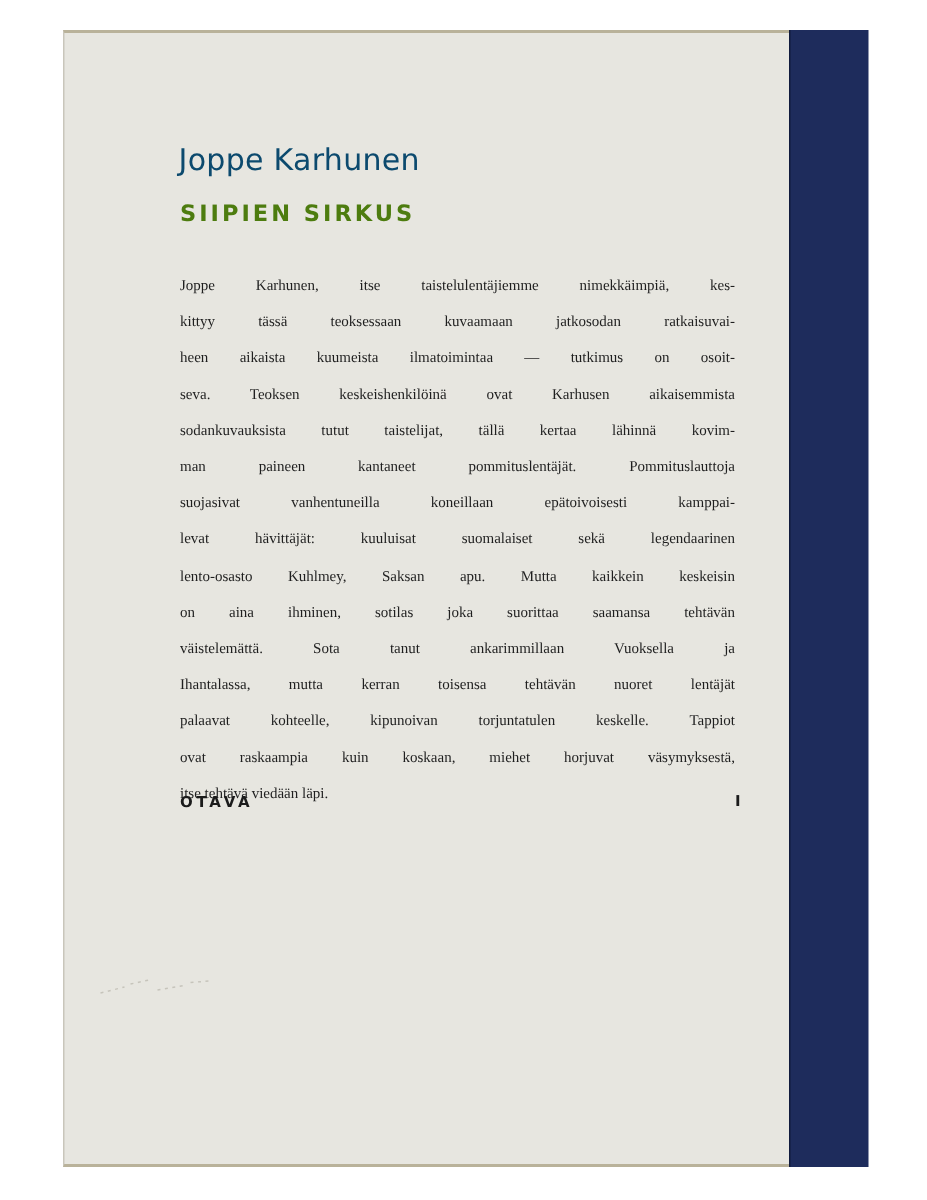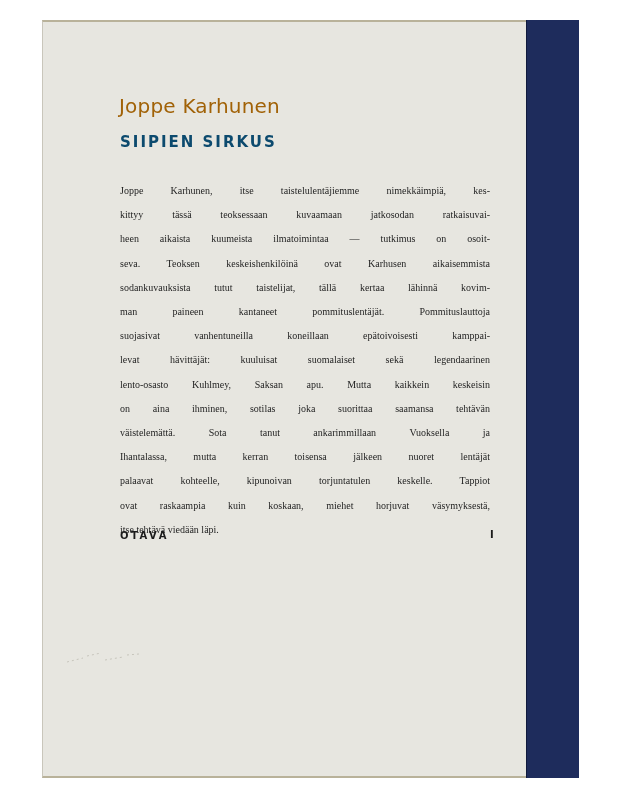--- a/index.html
+++ b/index.html
@@ -25,31 +25,31 @@
       left: 483px; top: -2px;
       width: 52px; height: 758px;
       background: #1e2c5c;
       border-left: 1px solid #101a3c;
     }
     .author {
       position: absolute;
       left: 76px; top: 72px;
       font-family: "DejaVu Sans", sans-serif;
       font-size: 20px;
-      color: #a16207;
+      color: #0c4a6e;
       letter-spacing: 0.2px;
     }
     .title {
       position: absolute;
       left: 77px; top: 111px;
       font-family: "DejaVu Sans", sans-serif;
       font-weight: bold;
       font-size: 15px;
       letter-spacing: 2px;
-      color: #0c4a6e;
+      color: #4d7c0f;
     }
     .blurb {
       position: absolute;
       left: 77px; top: 157px;
       width: 370px;
       font-family: "Liberation Serif", serif;
       font-size: 10px;
       line-height: 24.2px;
       color: #1f1f1f;
       text-align: justify;
@@ -93,21 +93,21 @@
     <span class="line">kittyy tässä teoksessaan kuvaamaan jatkosodan ratkaisuvai-</span>
     <span class="line">heen aikaista kuumeista ilmatoimintaa — tutkimus on osoit-</span>
     <span class="line">seva. Teoksen keskeishenkilöinä ovat Karhusen aikaisemmista</span>
     <span class="line">sodankuvauksista tutut taistelijat, tällä kertaa lähinnä kovim-</span>
     <span class="line">man paineen kantaneet pommituslentäjät. Pommituslauttoja</span>
     <span class="line">suojasivat vanhentuneilla koneillaan epätoivoisesti kamppai-</span>
     <span class="line">levat hävittäjät: kuuluisat suomalaiset sekä legendaarinen</span>
     <span class="line">lento-osasto Kuhlmey, Saksan apu. Mutta kaikkein keskeisin</span>
     <span class="line">on aina ihminen, sotilas joka suorittaa saamansa tehtävän</span>
     <span class="line">väistelemättä. Sota tanut ankarimmillaan Vuoksella ja</span>
-    <span class="line">Ihantalassa, mutta kerran toisensa jälkeen nuoret lentäjät</span>
+    <span class="line">Ihantalassa, mutta kerran toisensa tehtävän nuoret lentäjät</span>
     <span class="line">palaavat kohteelle, kipunoivan torjuntatulen keskelle. Tappiot</span>
     <span class="line">ovat raskaampia kuin koskaan, miehet horjuvat väsymyksestä,</span>
     <span class="line last">itse tehtävä viedään läpi.</span>
   </div>
 
   <div class="publisher">OTAVA</div>
   <div class="mark">I</div>
 
   <svg class="scuff" viewBox="0 0 80 16">
     <path d="M4 12 L20 8 M24 6 L38 3 M42 10 L60 7 M64 5 L76 4" stroke="#8a8678" stroke-width="1" fill="none" stroke-dasharray="2 3"></path>

